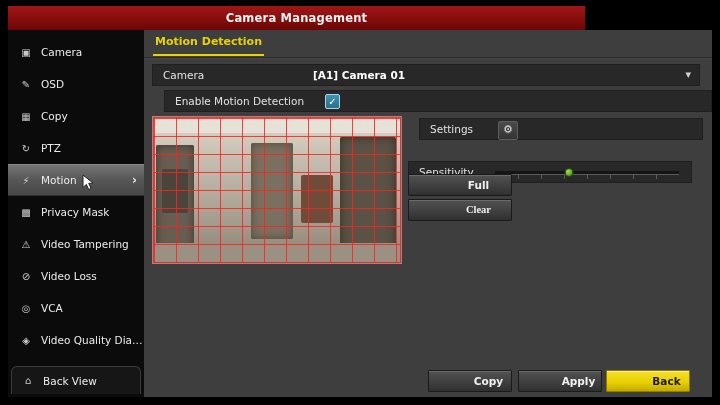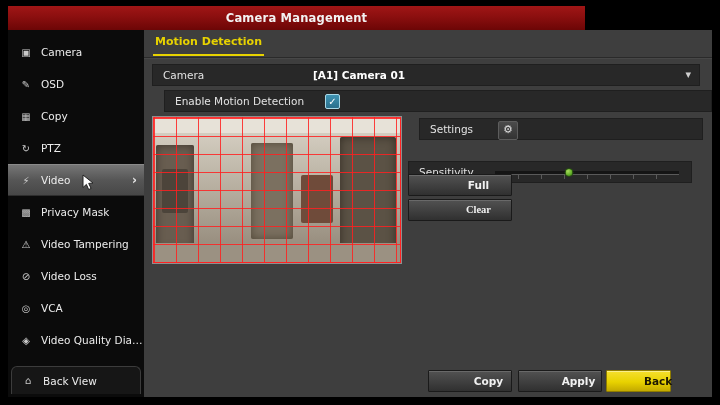--- a/index.html
+++ b/index.html
@@ -125,21 +125,21 @@
     background:linear-gradient(180deg,#525252,#303030);
     border:1px solid #1a1a1a;border-radius:1px;box-sizing:border-box;
     box-shadow:inset 0 1px 0 rgba(255,255,255,.14);
     color:#f1f1f1;font-size:10.5px;font-weight:bold;cursor:pointer;padding-left:37px;
   }
   .btn-fullscreen{left:264px;top:144px;width:104px;}
   .btn-clear{left:264px;top:169px;width:104px;font-family:Liberation Serif, serif;}
   .btn-copy{left:284px;top:340px;width:84px;}
   .btn-apply{left:374px;top:340px;width:84px;}
   .btn-back{
-    left:462px;top:340px;width:65px;
+    left:462px;top:340px;width:84px;
     background:linear-gradient(180deg,#f5df2e,var(--accent,#e8d200) 55%,#c3a900);
     color:#1c1700;border:1px solid #8f7c00;
     box-shadow:inset 0 1px 0 rgba(255,255,255,.45);
   }
 </style>
 </head>
 <body>
 
 <div class="screen">
 
@@ -165,21 +165,21 @@
         <span class="si-label">Copy</span>
       </div>
 
       <div class="side-item">
         <span class="si-icon">↻</span>
         <span class="si-label">PTZ</span>
       </div>
 
       <div class="side-item selected">
         <span class="si-icon">⚡</span>
-        <span class="si-label">Video</span>
+        <span class="si-label">Motion</span>
         <span class="side-chevron">›</span>
         <svg class="cursor-svg" width="12" height="17" viewBox="0 0 12 17">
           <path d="M1,1 L1,13.5 L4.4,10.4 L6.7,15.6 L9.1,14.4 L6.7,9.4 L11,9 Z" fill="#ffffff" stroke="#222222" stroke-width="1"></path>
         </svg>
       </div>
 
       <div class="side-item">
         <span class="si-icon">▩</span>
         <span class="si-label">Privacy Mask</span>
       </div>

